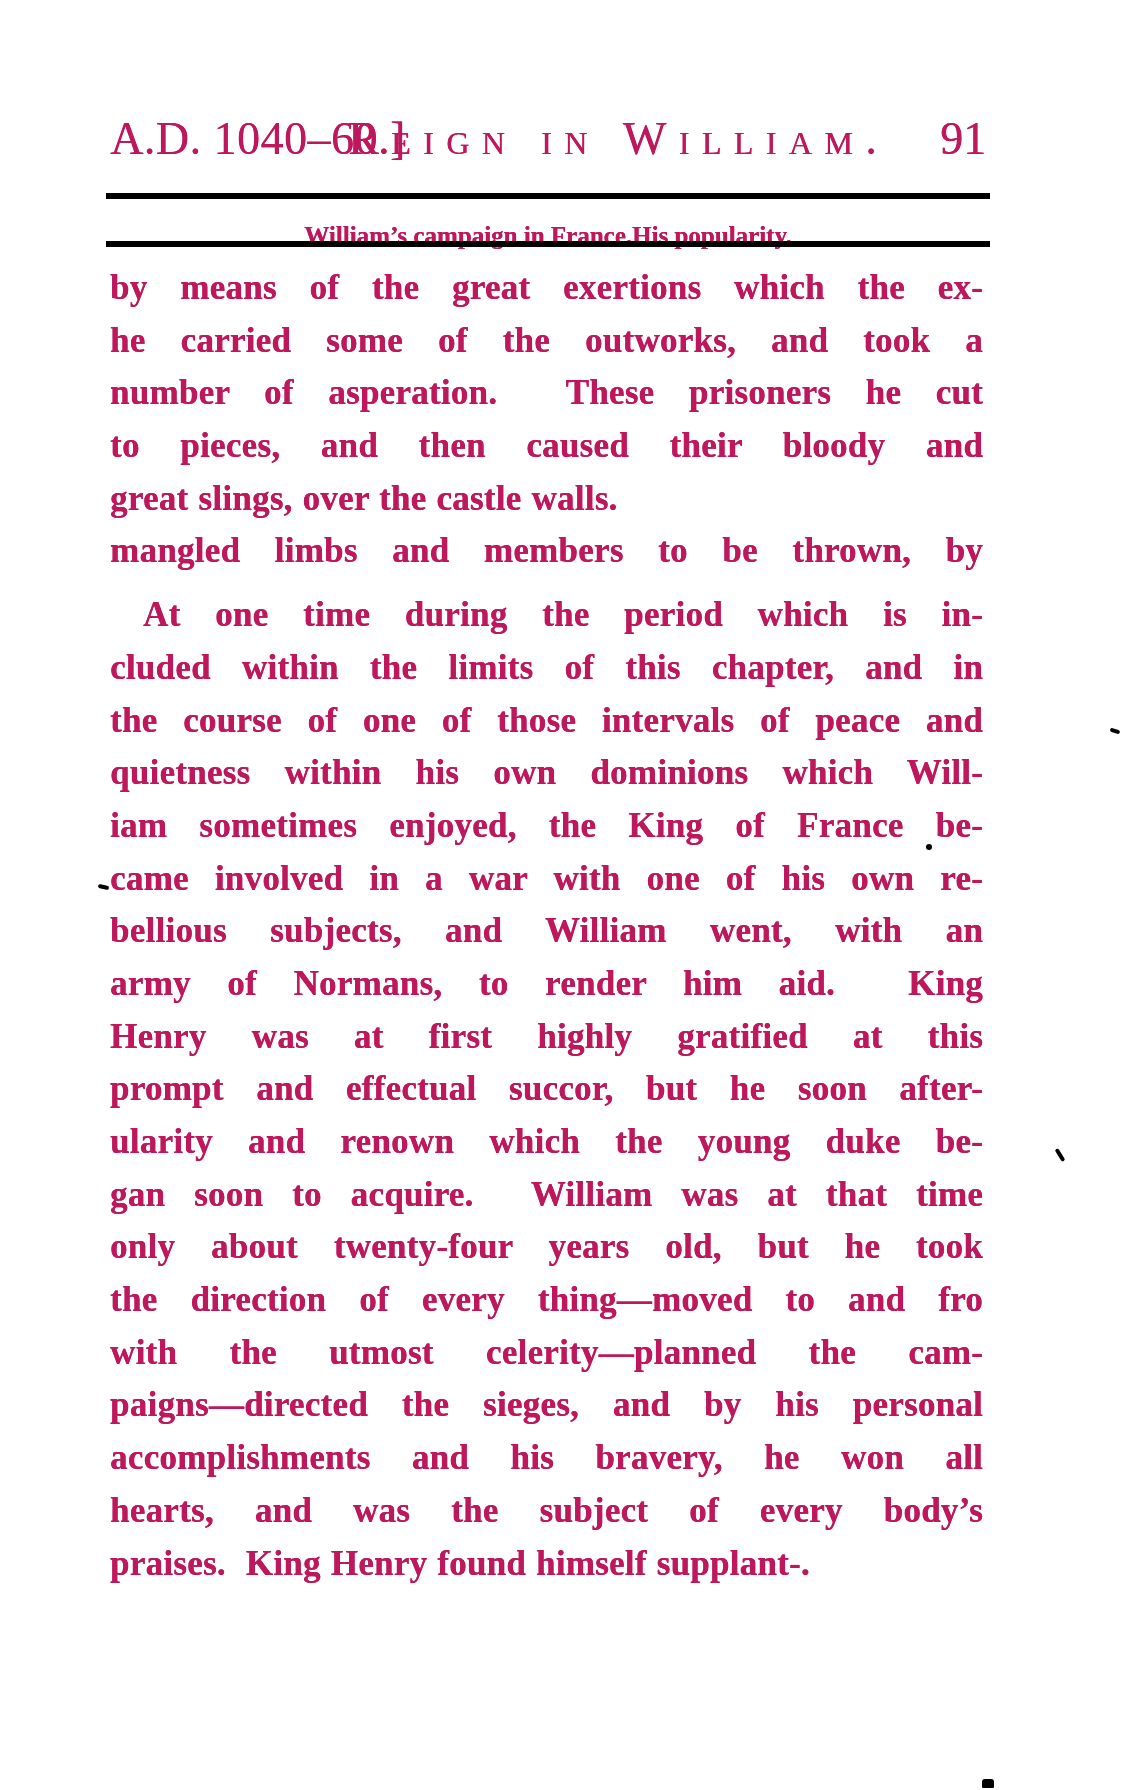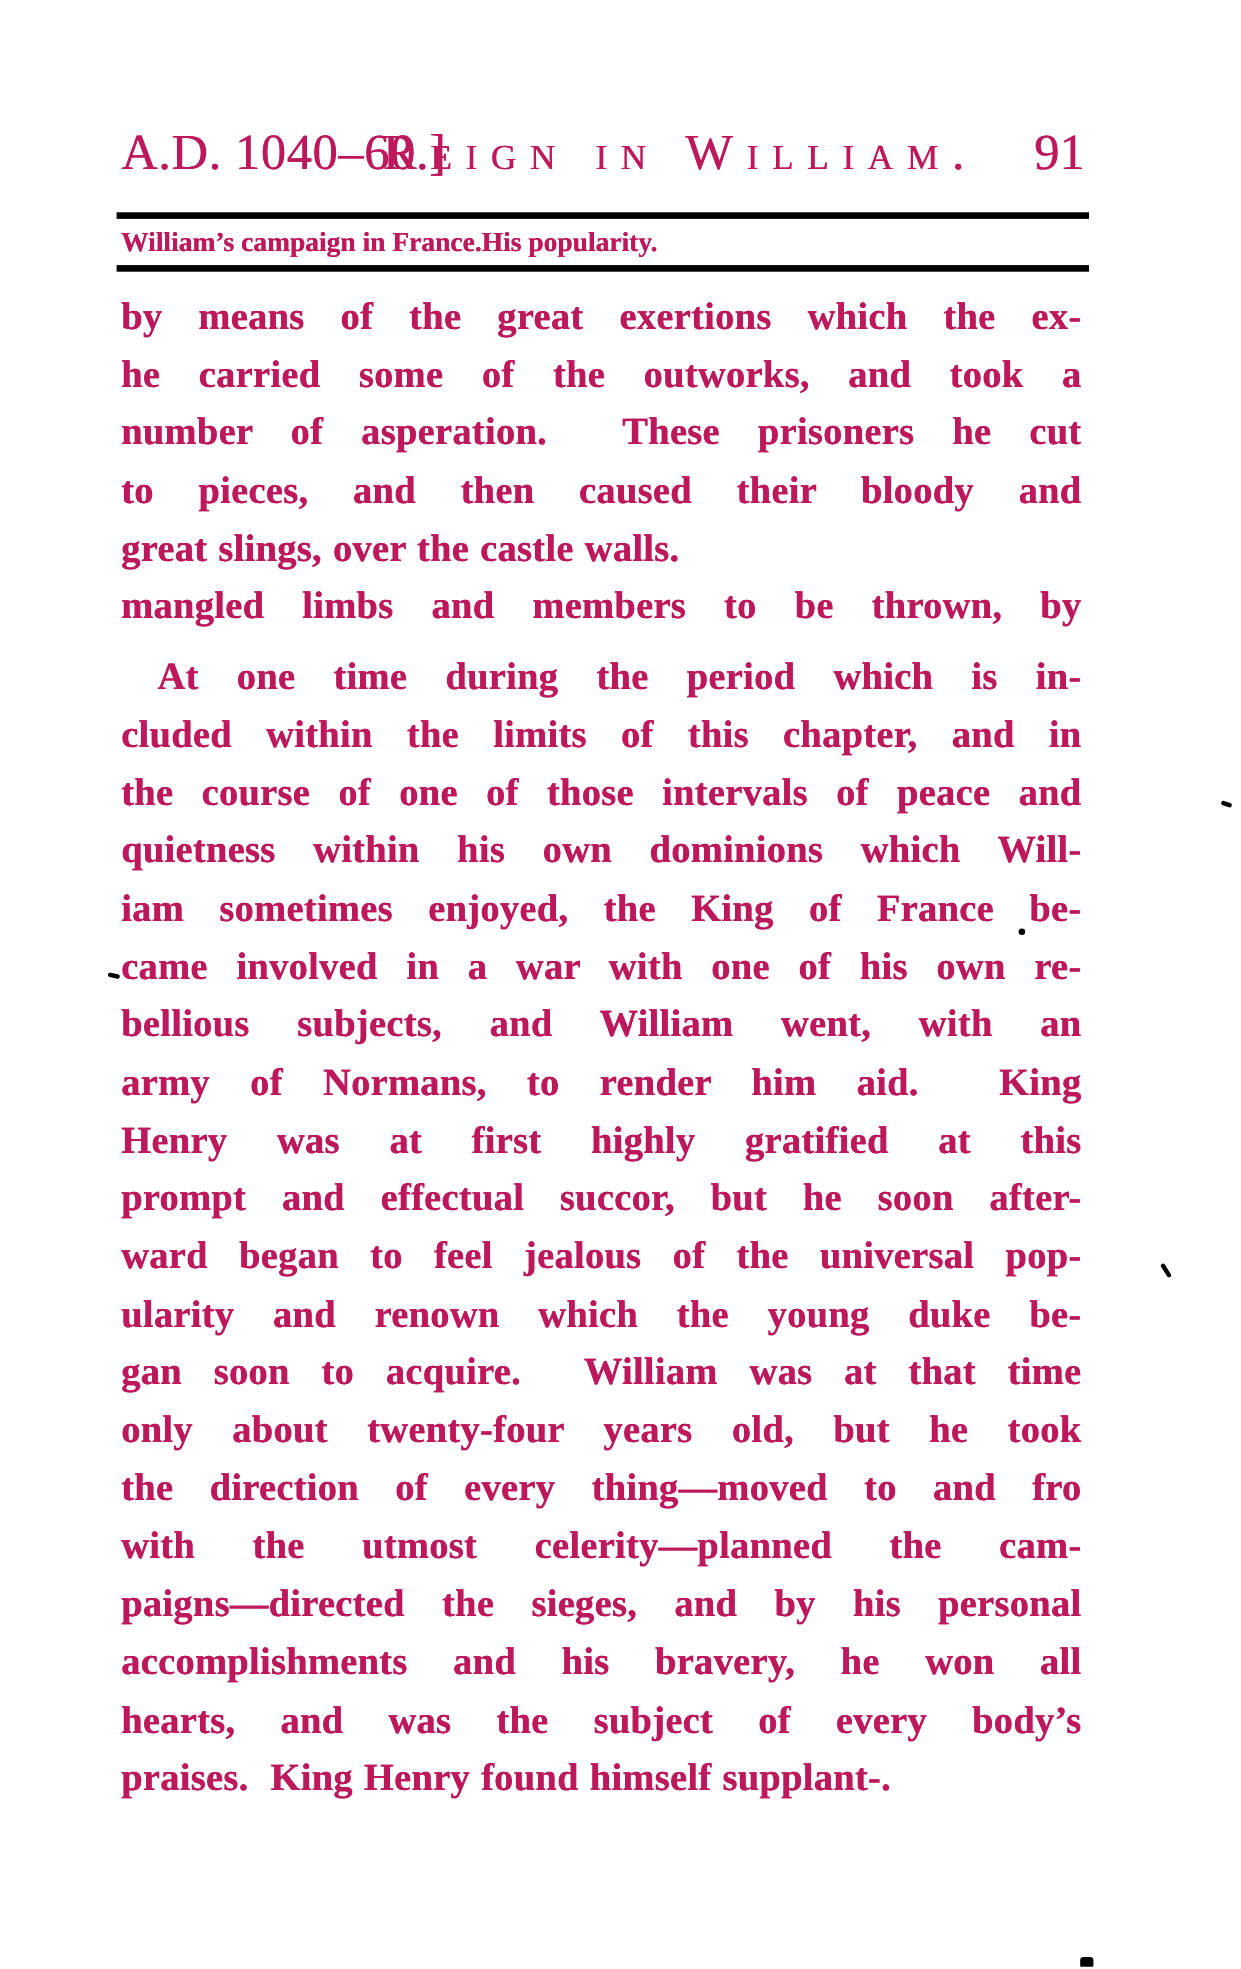--- a/index.html
+++ b/index.html
@@ -45,25 +45,25 @@
     position: absolute;
     left: 106px;
     width: 884px;
     background: #000;
   }
   .rule-top    { top: 193px; height: 6px; }
   .rule-bottom { top: 241px; height: 6px; }
   
   .subheader {
     position: absolute;
-    top: 207px;
+    top: 222px;
     left: 110px;
     width: 876px;
     display: flex;
-    justify-content: flex-start;
+    justify-content: center;
     font-size: 25px;
     font-weight: bold;
     line-height: 1.1;
     text-shadow: 0.3px 0 currentColor;
   }
   
   .body-text {
     position: absolute;
     top: 262px;
     left: 110px;
@@ -122,21 +122,20 @@
     <div class="text-line indent">At one time during the period which is in-</div>
     <div class="text-line">cluded within the limits of this chapter, and in</div>
     <div class="text-line">the course of one of those intervals of peace and</div>
     <div class="text-line">quietness within his own dominions which Will-</div>
     <div class="text-line">iam sometimes enjoyed, the King of France be-</div>
     <div class="text-line">came involved in a war with one of his own re-</div>
     <div class="text-line">bellious subjects, and William went, with an</div>
     <div class="text-line">army of Normans, to render him aid.  King</div>
     <div class="text-line">Henry was at first highly gratified at this</div>
     <div class="text-line">prompt and effectual succor, but he soon after-</div>
-    <div class="text-line">ward began to feel jealous of the universal pop-</div>
     <div class="text-line">ularity and renown which the young duke be-</div>
     <div class="text-line">gan soon to acquire.  William was at that time</div>
     <div class="text-line">only about twenty-four years old, but he took</div>
     <div class="text-line">the direction of every thing—moved to and fro</div>
     <div class="text-line">with the utmost celerity—planned the cam-</div>
     <div class="text-line">paigns—directed the sieges, and by his personal</div>
     <div class="text-line">accomplishments and his bravery, he won all</div>
     <div class="text-line">hearts, and was the subject of every body’s</div>
     <div class="text-line para-end">praises.  King Henry found himself supplant-.</div>
   </div>

